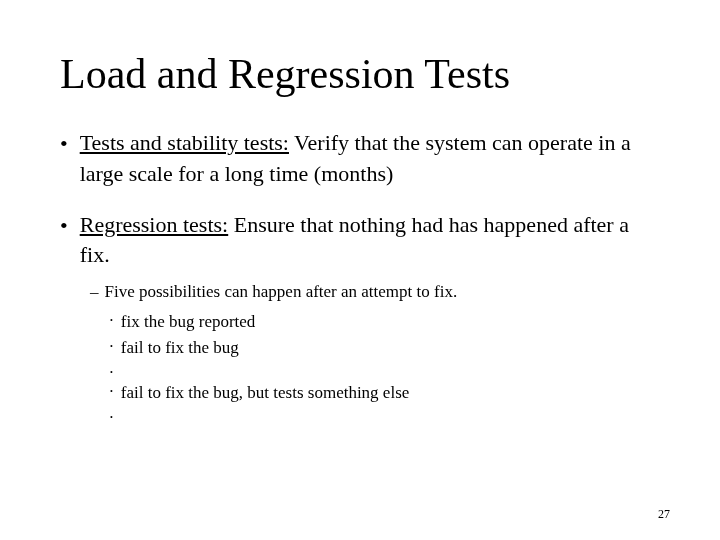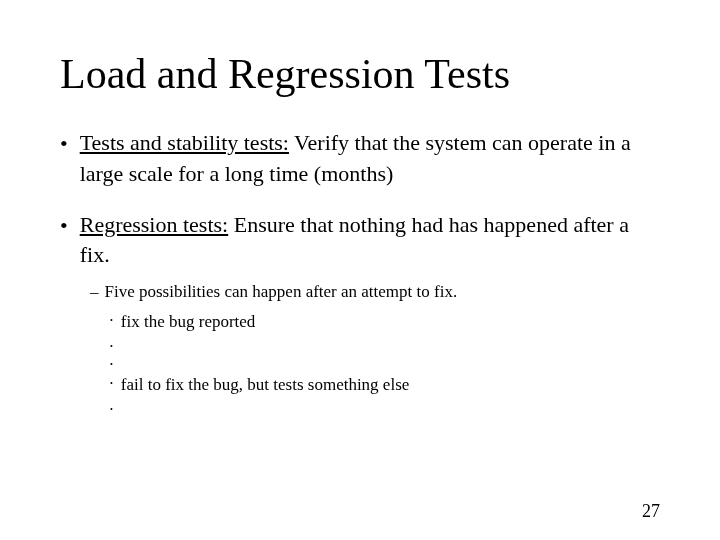--- a/index.html
+++ b/index.html
@@ -98,22 +98,22 @@
 
     .sub-bullet-dot {
       flex-shrink: 0;
       font-size: 8px;
       margin-top: 6px;
     }
 
     .page-number {
       position: absolute;
       bottom: 18px;
-      right: 40px;
-      font-size: 18px;
+      right: 30px;
+      font-size: 12px;
       color: #000000;
     }
   </style>
 </head>
 <body>
 
 <div class="slide">
 
   <h1 class="slide-title">Load and Regression Tests</h1>
 
@@ -139,20 +139,21 @@
           <span class="dash-symbol">–</span>
           <span>Five possibilities can happen after an attempt to fix.</span>
         </div>
         <div class="sub-bullets">
           <div class="sub-bullet">
             <span class="sub-bullet-dot">•</span>
             <span>fix the bug reported</span>
           </div>
           <div class="sub-bullet">
             <span class="sub-bullet-dot">•</span>
+            <span>fail to fix the bug</span>
           </div>
           <div class="sub-bullet">
             <span class="sub-bullet-dot">•</span>
           </div>
           <div class="sub-bullet">
             <span class="sub-bullet-dot">•</span>
             <span>fail to fix the bug, but tests something else</span>
           </div>
           <div class="sub-bullet">
             <span class="sub-bullet-dot">•</span>

